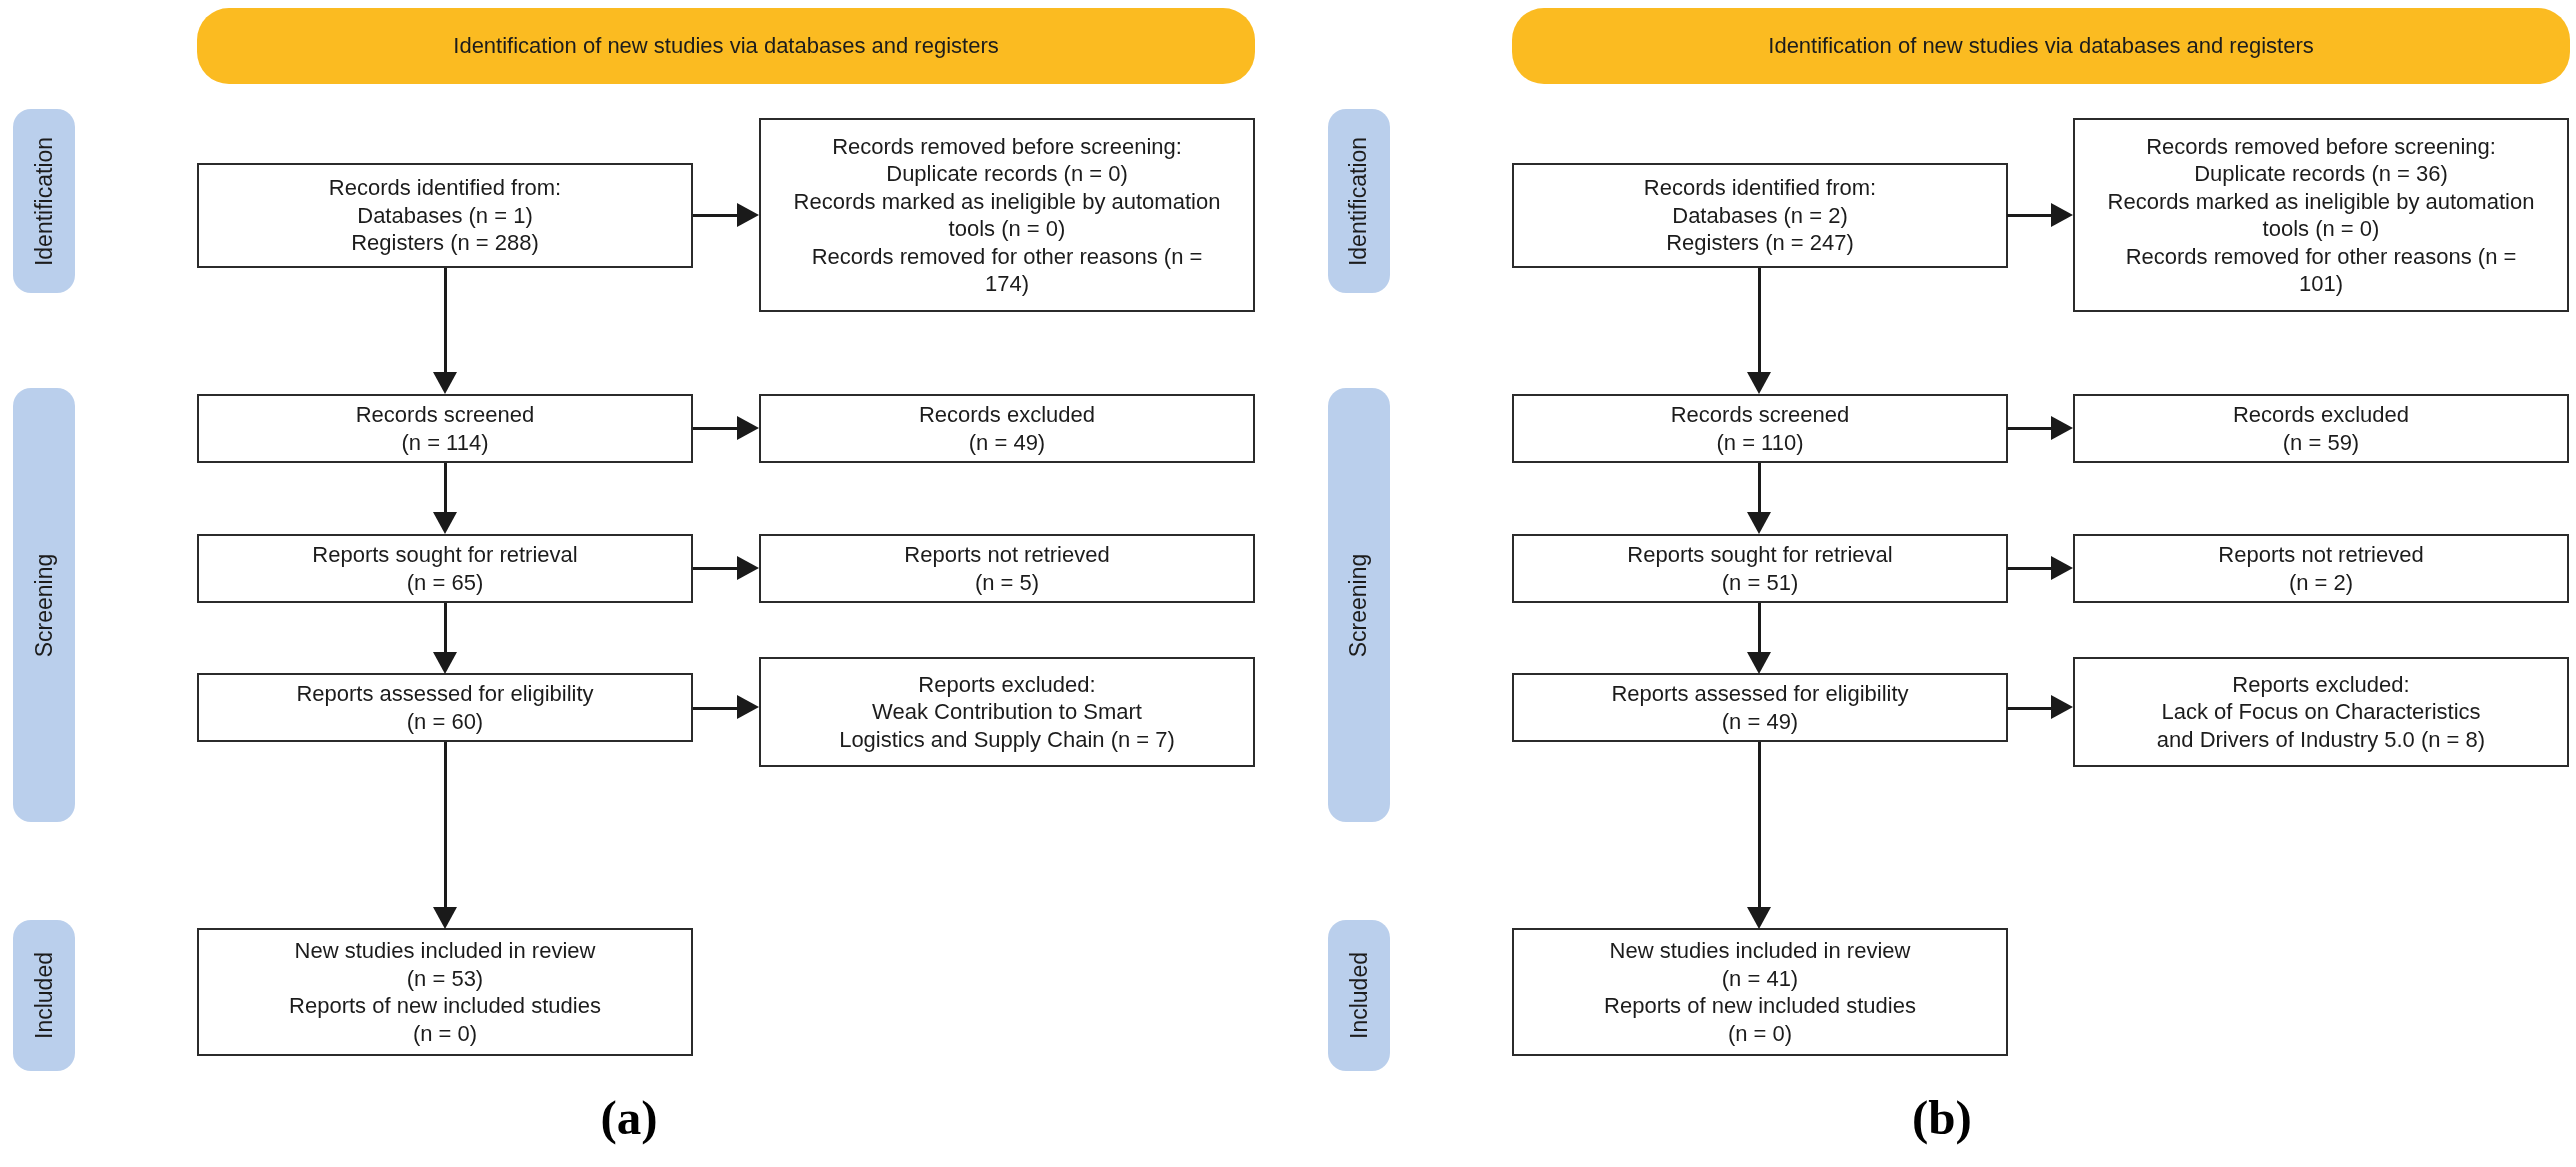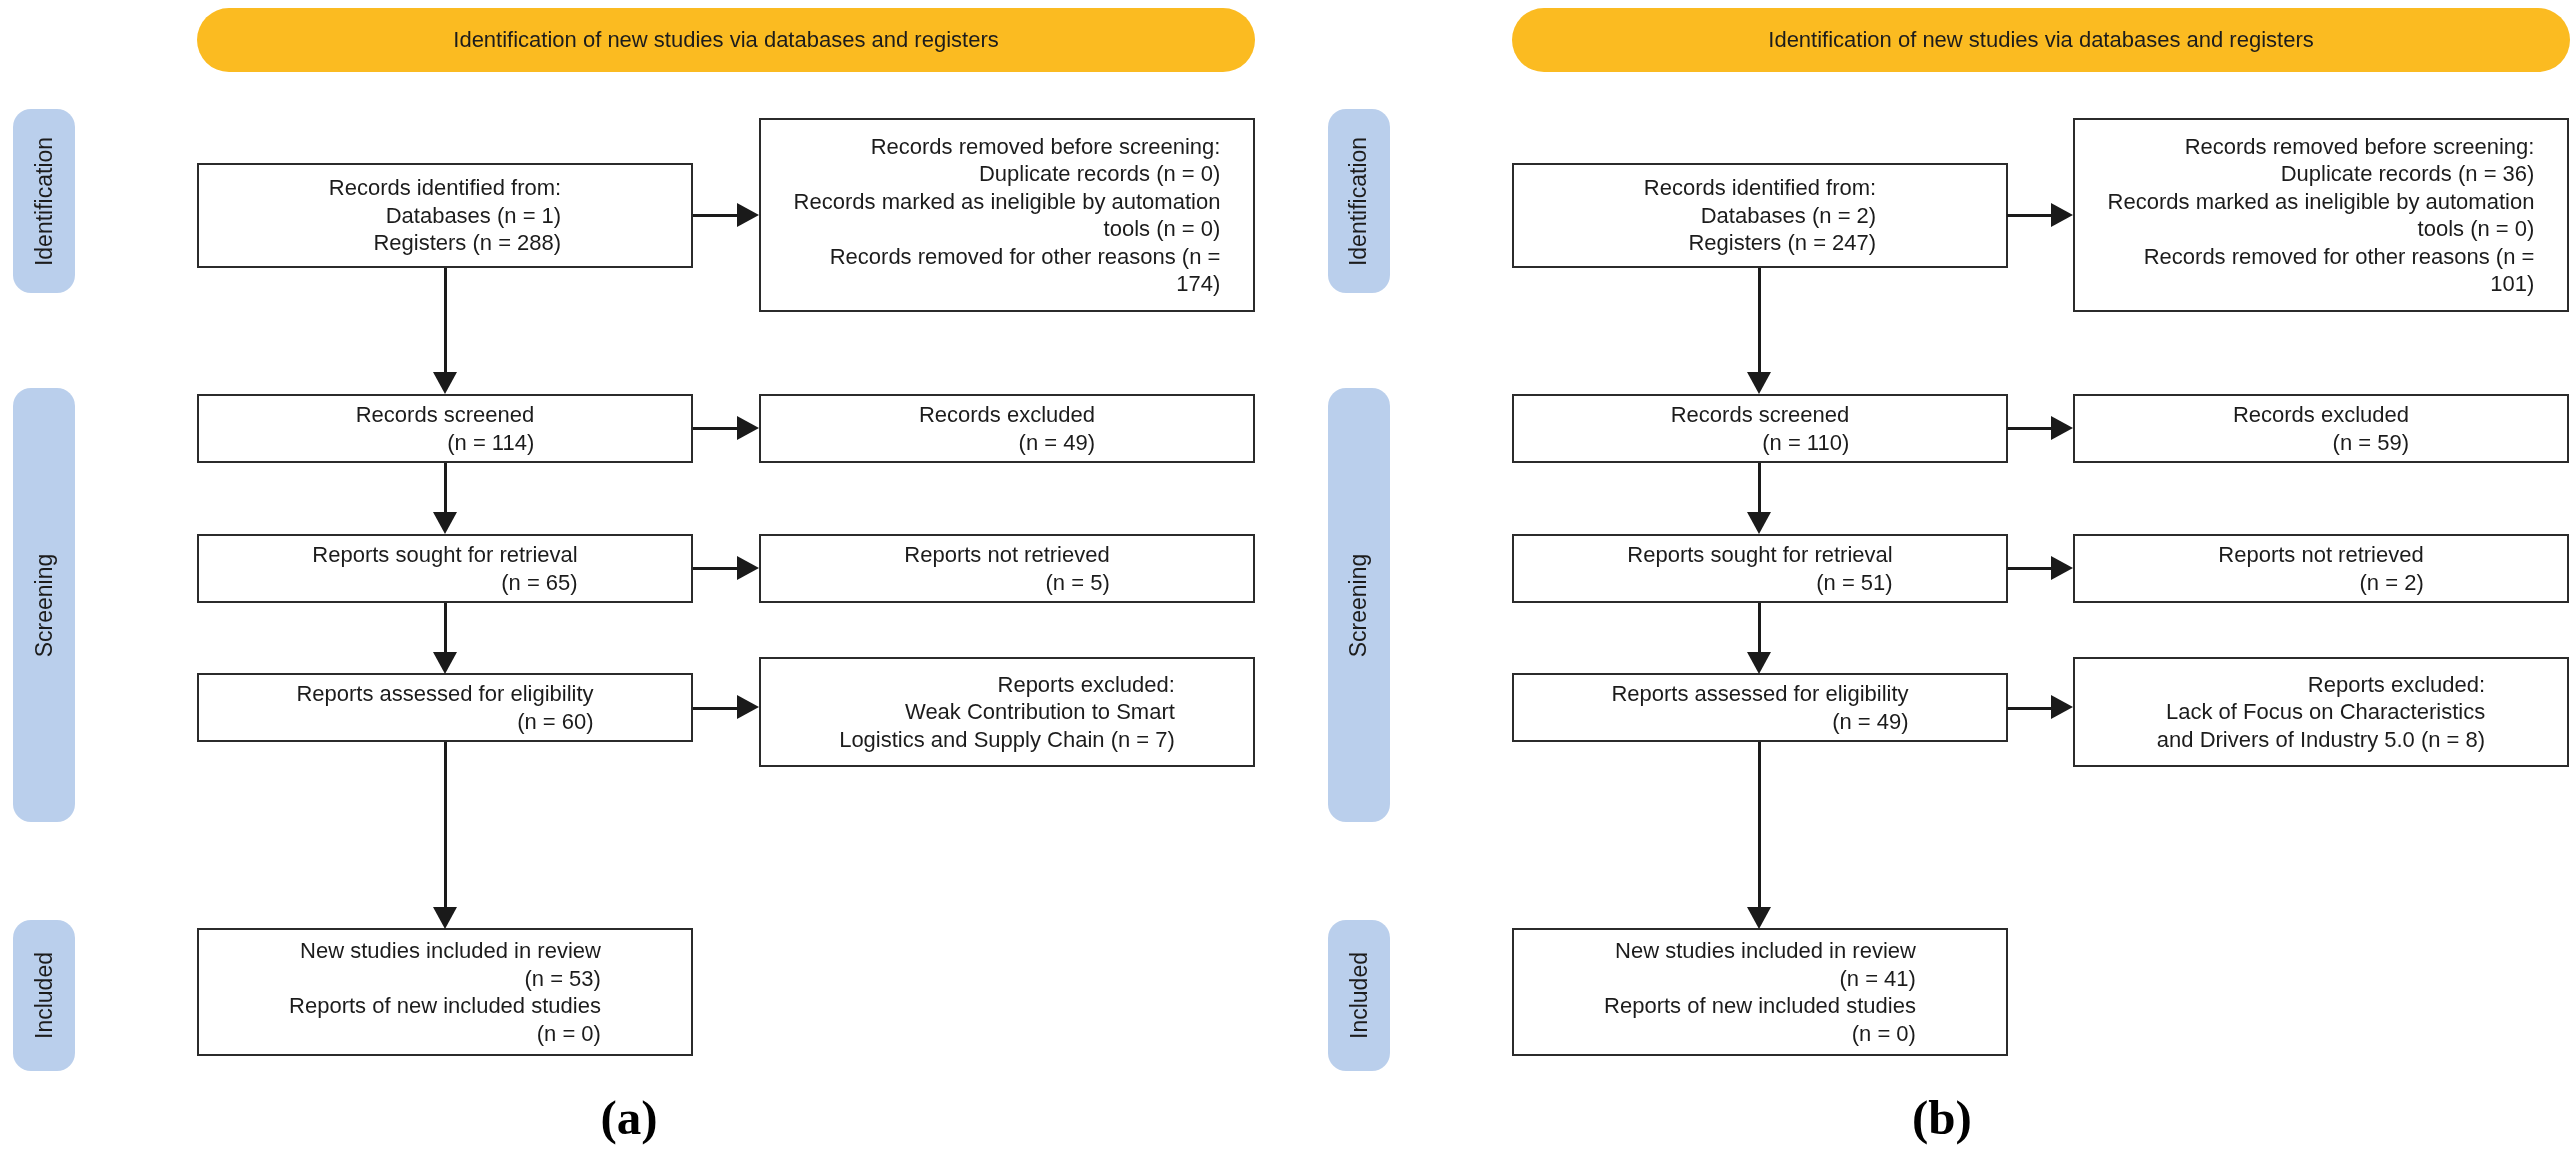--- a/index.html
+++ b/index.html
@@ -10,40 +10,40 @@
     --box-border:#2b2b2b;
     --box-bg:#ffffff;
     --text:#1c1c1c;
   }
   *{box-sizing:border-box;margin:0;padding:0;}
   html,body{background:#ffffff;}
   body{font-family:"Liberation Sans","DejaVu Sans",sans-serif;color:var(--text);}
   .canvas{position:relative;width:2576px;height:1168px;background:#ffffff;overflow:hidden;}
 
   .banner{
-    position:absolute;height:64px;width:1058px;top:8.3px;
+    position:absolute;height:76px;width:1058px;top:8.3px;
     background:var(--banner-bg);border-radius:32px;
     display:flex;align-items:center;justify-content:center;
     font-size:22px;color:var(--text);
   }
 
   .stage-band{
     position:absolute;width:62px;background:var(--stage-bg);border-radius:18px;
     display:flex;align-items:center;justify-content:center;
   }
   .stage-band span{
     transform:rotate(-90deg);white-space:nowrap;
     font-size:23px;color:#1c1c1c;
   }
 
   .flow-box{
     position:absolute;background:var(--box-bg);
     border:2.6px solid var(--box-border);
     display:flex;align-items:center;justify-content:center;
-    text-align:right;font-size:22px;line-height:1.25;
+    text-align:center;font-size:22px;line-height:1.25;
     white-space:pre-line;color:var(--text);padding:2.6px 6.4px;
   }
 
   .vline{position:absolute;width:2.6px;background:var(--line);}
   .hline{position:absolute;height:2.6px;background:var(--line);}
   .head-down{
     position:absolute;width:0;height:0;
     border-left:12.8px solid transparent;border-right:12.8px solid transparent;
     border-top:22px solid var(--line);
   }

